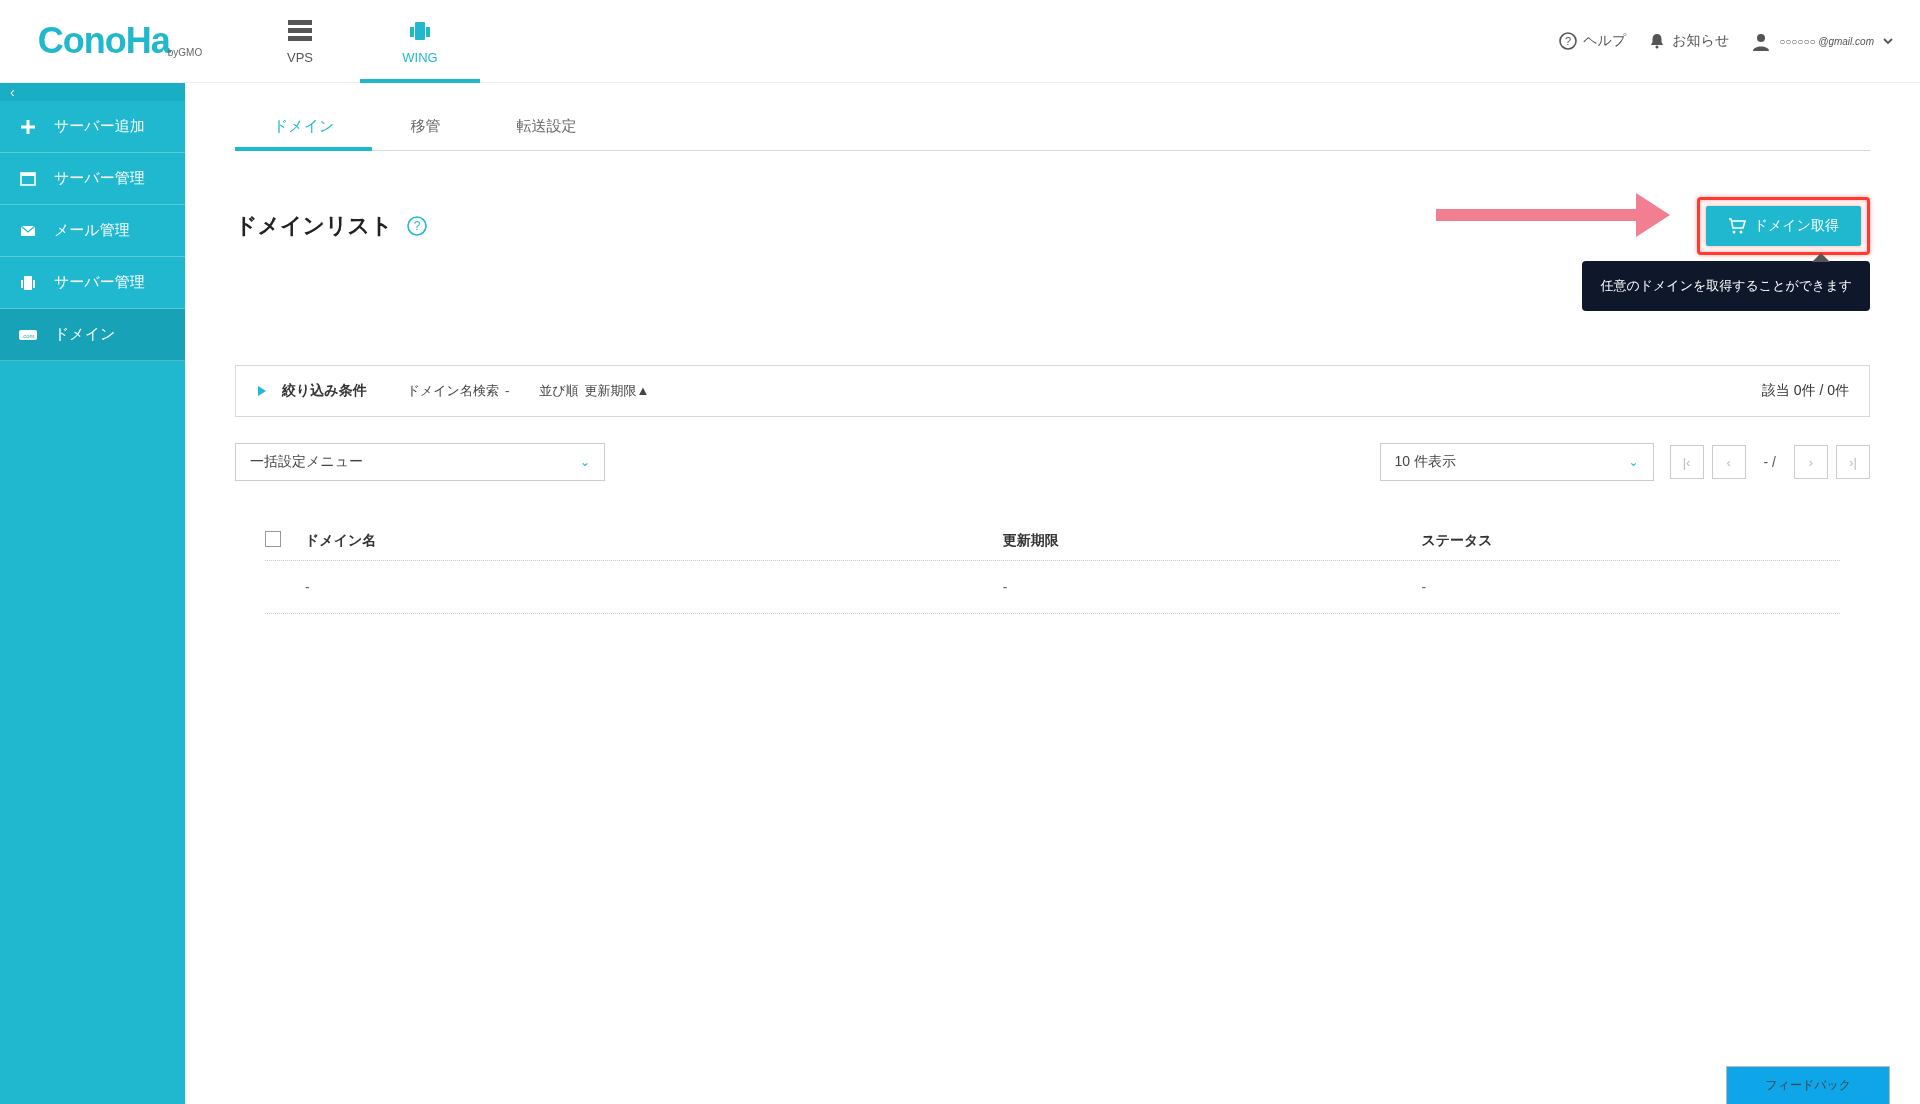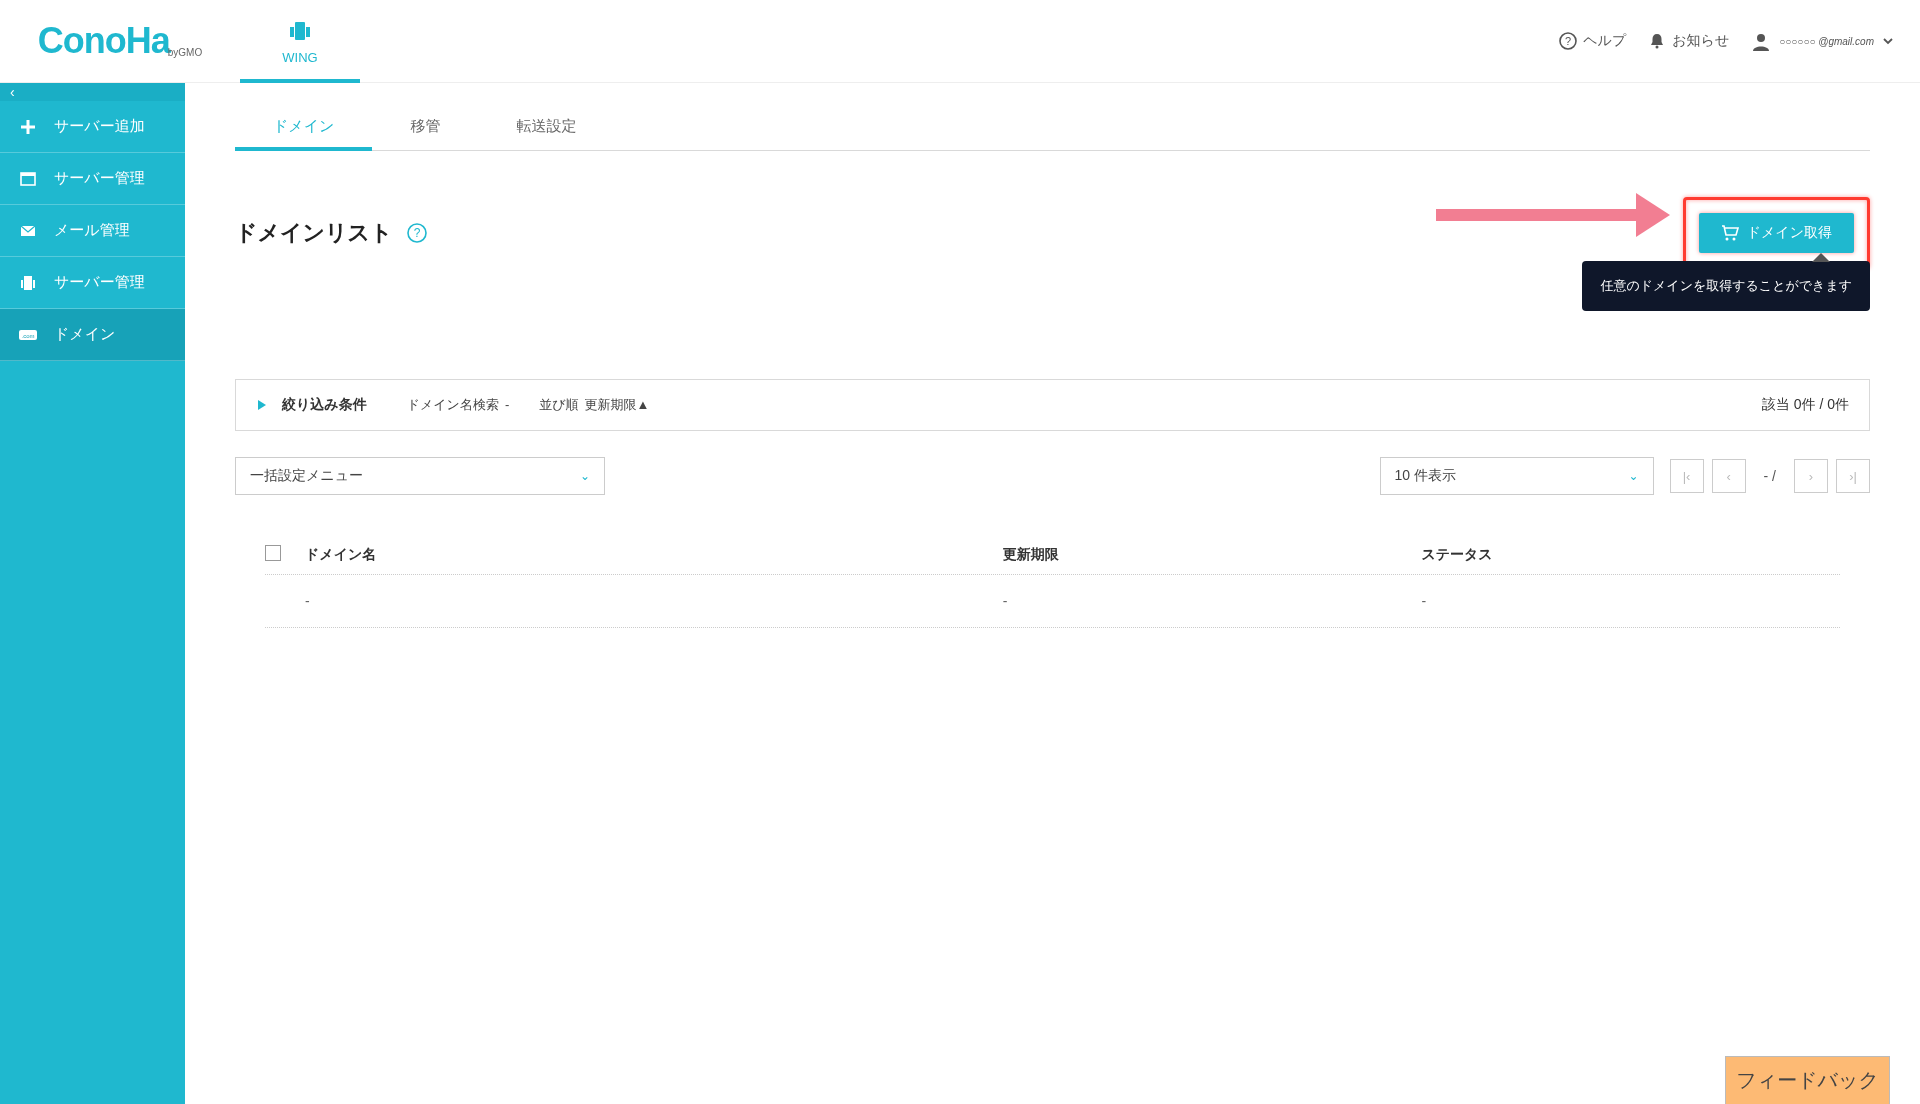--- a/index.html
+++ b/index.html
@@ -35,21 +35,21 @@
 .sub-tabs { display: flex; border-bottom: 1px solid #d9d9d9; }
 .sub-tab { padding: 14px 38px; font-size: 15px; color: #666; cursor: pointer; position: relative; }
 .sub-tab.active { color: #1fb8cf; }
 .sub-tab.active::after { content: ""; position: absolute; bottom: -1px; left: 0; right: 0; height: 4px; background: #1fb8cf; }
 
 .page-title-row { display: flex; align-items: center; margin-top: 46px; }
 .page-title { font-size: 22px; font-weight: 600; color: #222; }
 .title-help { margin-left: 14px; color: #1fb8cf; font-size: 18px; cursor: pointer; }
 .pt-spacer { flex: 1; }
 .acquire-wrap { position: relative; }
-.acquire-highlight { padding: 13px; border: 3px solid #ff3b30; border-radius: 4px; filter: drop-shadow(0 0 2px rgba(255,0,0,0.4)); }
+.acquire-highlight { padding: 6px; border: 3px solid #ff3b30; border-radius: 4px; filter: drop-shadow(0 0 2px rgba(255,0,0,0.4)); }
 .acquire-btn { background: #1fb8cf; color: #fff; border: none; height: 40px; padding: 0 22px; font-size: 14px; display: flex; align-items: center; gap: 8px; cursor: pointer; border-radius: 2px; }
 .tooltip { position: absolute; top: 64px; right: 0; background: #0f172a; color: #fff; padding: 16px 18px; border-radius: 4px; font-size: 13px; white-space: nowrap; }
 .tooltip::before { content: ""; position: absolute; top: -8px; right: 40px; border-left: 9px solid transparent; border-right: 9px solid transparent; border-bottom: 9px solid #555; }
 
 .arrow { position: absolute; right: 200px; top: -4px; display: flex; align-items: center; }
 .arrow-line { width: 200px; height: 12px; background: #f27e92; }
 .arrow-head { width: 0; height: 0; border-top: 22px solid transparent; border-bottom: 22px solid transparent; border-left: 34px solid #f27e92; }
 
 .filter-box { border: 1px solid #d9d9d9; margin-top: 110px; padding: 16px 20px; display: flex; align-items: center; font-size: 14px; }
 .filter-toggle { color: #1fb8cf; font-size: 16px; margin-right: 14px; cursor: pointer; }
@@ -72,33 +72,43 @@
 .thead { display: flex; align-items: center; padding: 10px 0; border-bottom: 1px dotted #ccc; font-weight: 600; font-size: 14px; }
 .th-check { width: 40px; }
 .th-name { flex: 2; }
 .th-exp { flex: 1.2; }
 .th-status { flex: 1.2; }
 .trow { display: flex; align-items: center; padding: 18px 0; border-bottom: 1px dotted #ccc; color: #666; font-size: 14px; }
 .td-check { width: 40px; }
 
 .checkbox { width: 16px; height: 16px; border: 1px solid #999; display: inline-block; cursor: pointer; }
 
-.feedback { position: fixed; bottom: 0; right: 30px; border: 1px solid #bbb; border-bottom: none; background: #fdba74; padding: 10px 10px; font-size: 20px; color: #444; cursor: pointer; }
+.feedback { position: fixed; bottom: 0; right: 30px; border: 1px solid #bbb; border-bottom: none; background: #0ea5e9; padding: 10px 38px; font-size: 12px; color: #444; cursor: pointer; }
 
 svg { display: block; }
 </style>
 </head>
 <body>
 
 <div class="header">
   <div class="logo">
     <span class="logo-text">C<span class="o-glyph">o</span>n<span class="o-glyph">o</span>Ha</span>
     <span class="logo-sub">byGMO</span>
   </div>
   <div class="service-tabs">
+    <div class="service-tab">
+      <span class="svc-icon">
+        <svg width="28" height="26" viewBox="0 0 28 26">
+            <rect x="2" y="2" width="24" height="5" fill="#555"></rect>
+            <rect x="2" y="10" width="24" height="5" fill="#555"></rect>
+            <rect x="2" y="18" width="24" height="5" fill="#555"></rect>
+          </svg>
+      </span>
+      <span>VPS</span>
+    </div>
     <div class="service-tab active">
       <span class="svc-icon">
         <svg width="28" height="26" viewBox="0 0 28 26">
             <rect x="9" y="4" width="10" height="18" rx="1" fill="#1fb8cf"></rect>
             <rect x="4" y="9" width="4" height="10" fill="#1fb8cf"></rect>
             <rect x="20" y="9" width="4" height="10" fill="#1fb8cf"></rect>
           </svg>
       </span>
       <span>WING</span>
     </div>

